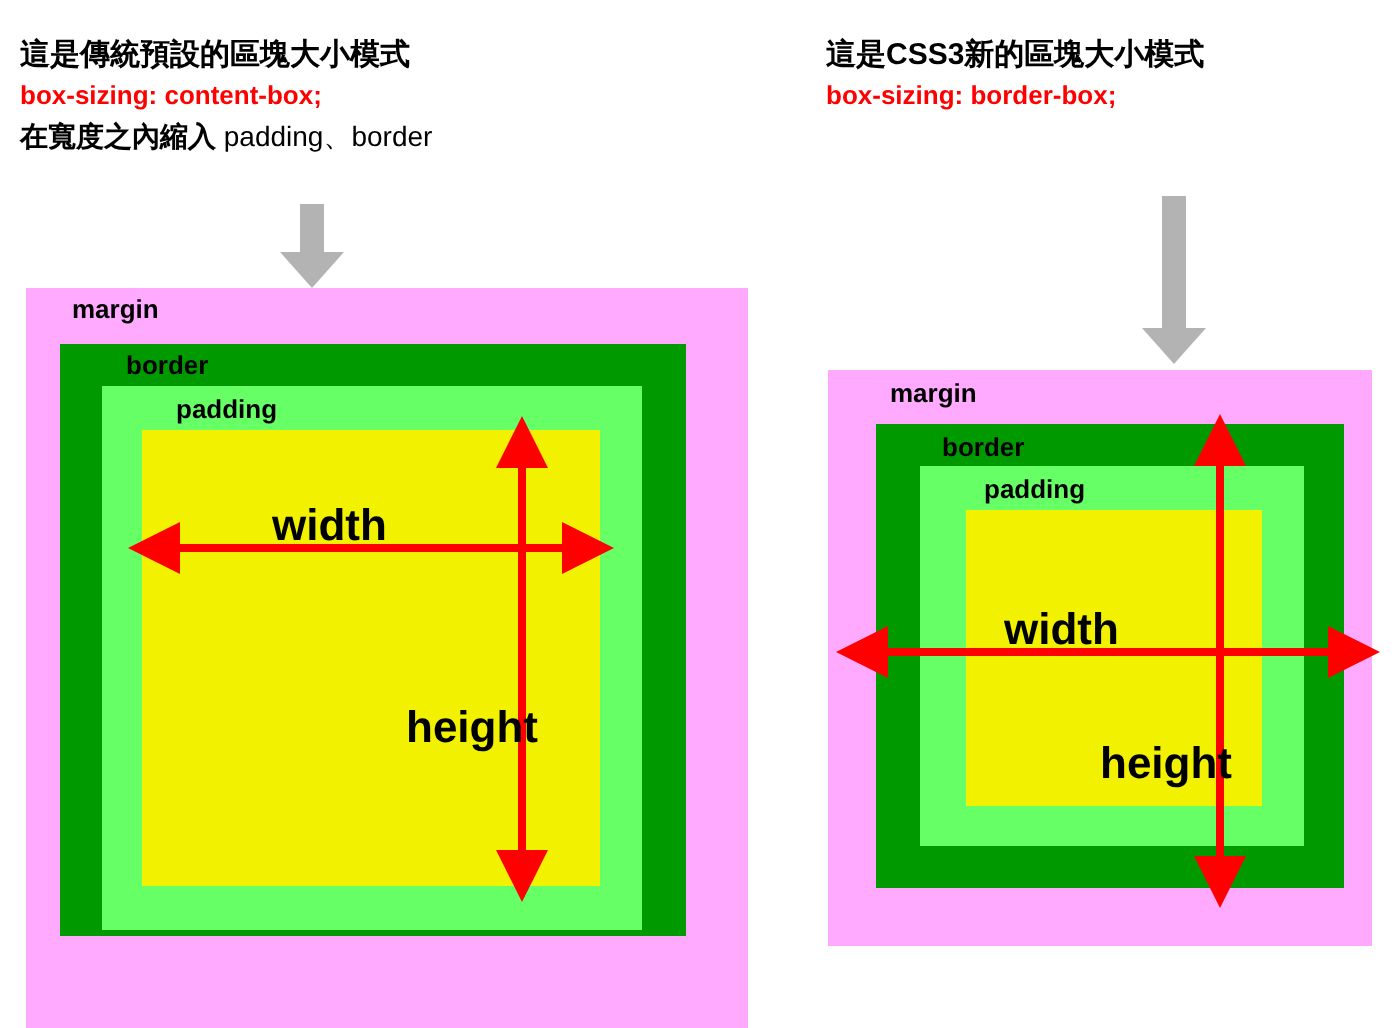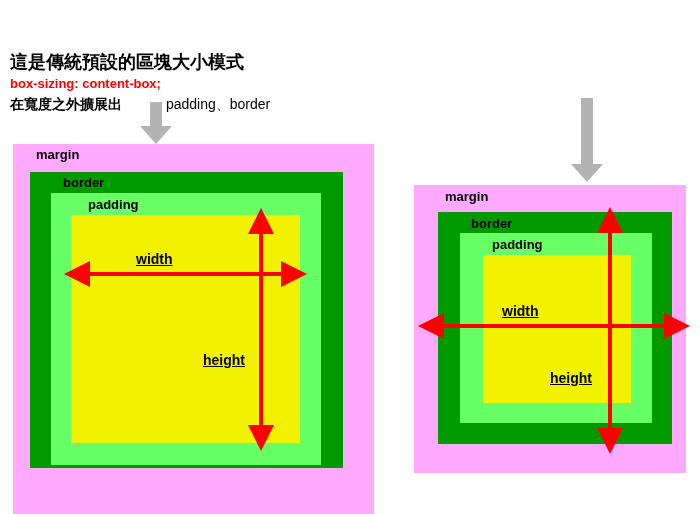--- a/index.html
+++ b/index.html
@@ -12,43 +12,41 @@
     height: 514px;
     position: relative;
     overflow: hidden;
     font-family: "Liberation Sans", sans-serif;
     -webkit-font-smoothing: none;
   }
 
   
   .caption { position: absolute; line-height: 1.45; }
   .caption .line1 {
-    font-size: 18px;
+    font-size: 15px;
     font-weight: bold;
     color: #000000;
     white-space: nowrap;
-    margin-top: 32px;
   }
   .caption .line2 {
     font-size: 13px;
     font-weight: bold;
     color: #ff0000;
     white-space: nowrap;
     letter-spacing: 0px;
   }
   .caption .line3 {
     font-size: 14px;
     font-weight: bold;
     color: #000000;
     white-space: nowrap;
   }
   .caption .line3 .mono {
     font-weight: normal;
     font-size: 14px;
-    margin-left: 40px;
   }
 
   #caption-left  { left: 10px;  top: 17px; }
   #caption-right { left: 413px; top: 17px; }
 
   
   .grey-arrow { position: absolute; }
 
   
   .margin-box {
@@ -71,42 +69,43 @@
   .box-label {
     position: absolute;
     font-size: 13px;
     font-weight: bold;
     color: #000000;
     white-space: nowrap;
     line-height: 1;
   }
   .dim-label {
     position: absolute;
-    font-size: 14px;
+    font-size: 22px;
     font-weight: bold;
     color: #000000;
     white-space: nowrap;
     line-height: 1;
-    text-decoration: underline;
   }
   .arrow-svg { position: absolute; overflow: visible; }
 </style>
 </head>
 <body>
 
 <div class="caption" id="caption-left">
   <div class="line1">這是傳統預設的區塊大小模式</div>
   <div class="line2">box-sizing: content-box;</div>
   <div class="line3">
-    <span>在寬度之外擴展出</span>
+    <span>在寬度之內縮入</span>
     <span class="mono">padding、border</span>
   </div>
 </div>
 
 <div class="caption" id="caption-right">
+  <div class="line1">這是CSS3新的區塊大小模式</div>
+  <div class="line2">box-sizing: border-box;</div>
 </div>
 
 <svg class="grey-arrow" style="left:139px; top:102px;" width="34" height="43" viewBox="0 0 34 43">
   <polygon points="11,0 23,0 23,24 33,24 17,42 1,24 11,24" fill="#b3b3b3"></polygon>
 </svg>
 
 <svg class="grey-arrow" style="left:570px; top:98px;" width="34" height="85" viewBox="0 0 34 85">
   <polygon points="11,0 23,0 23,66 33,66 17,84 1,66 11,66" fill="#b3b3b3"></polygon>
 </svg>
 

